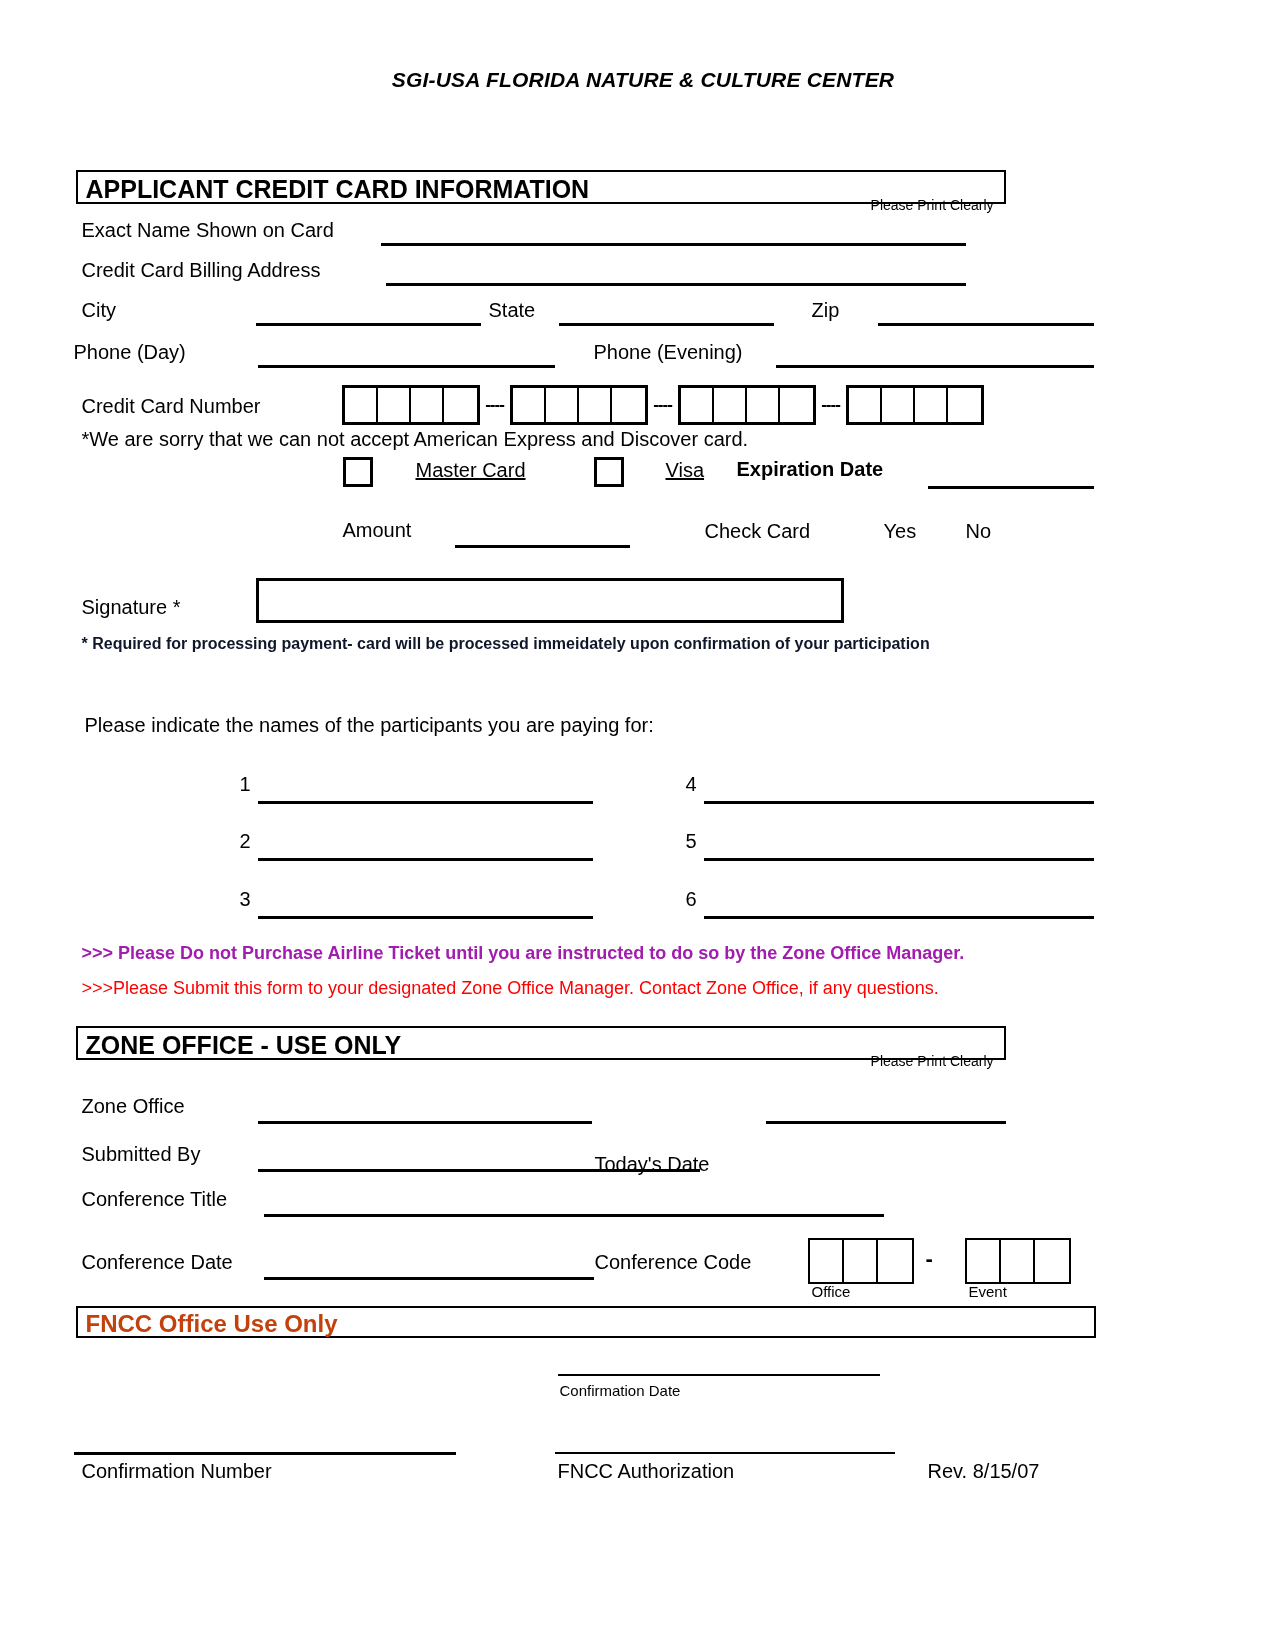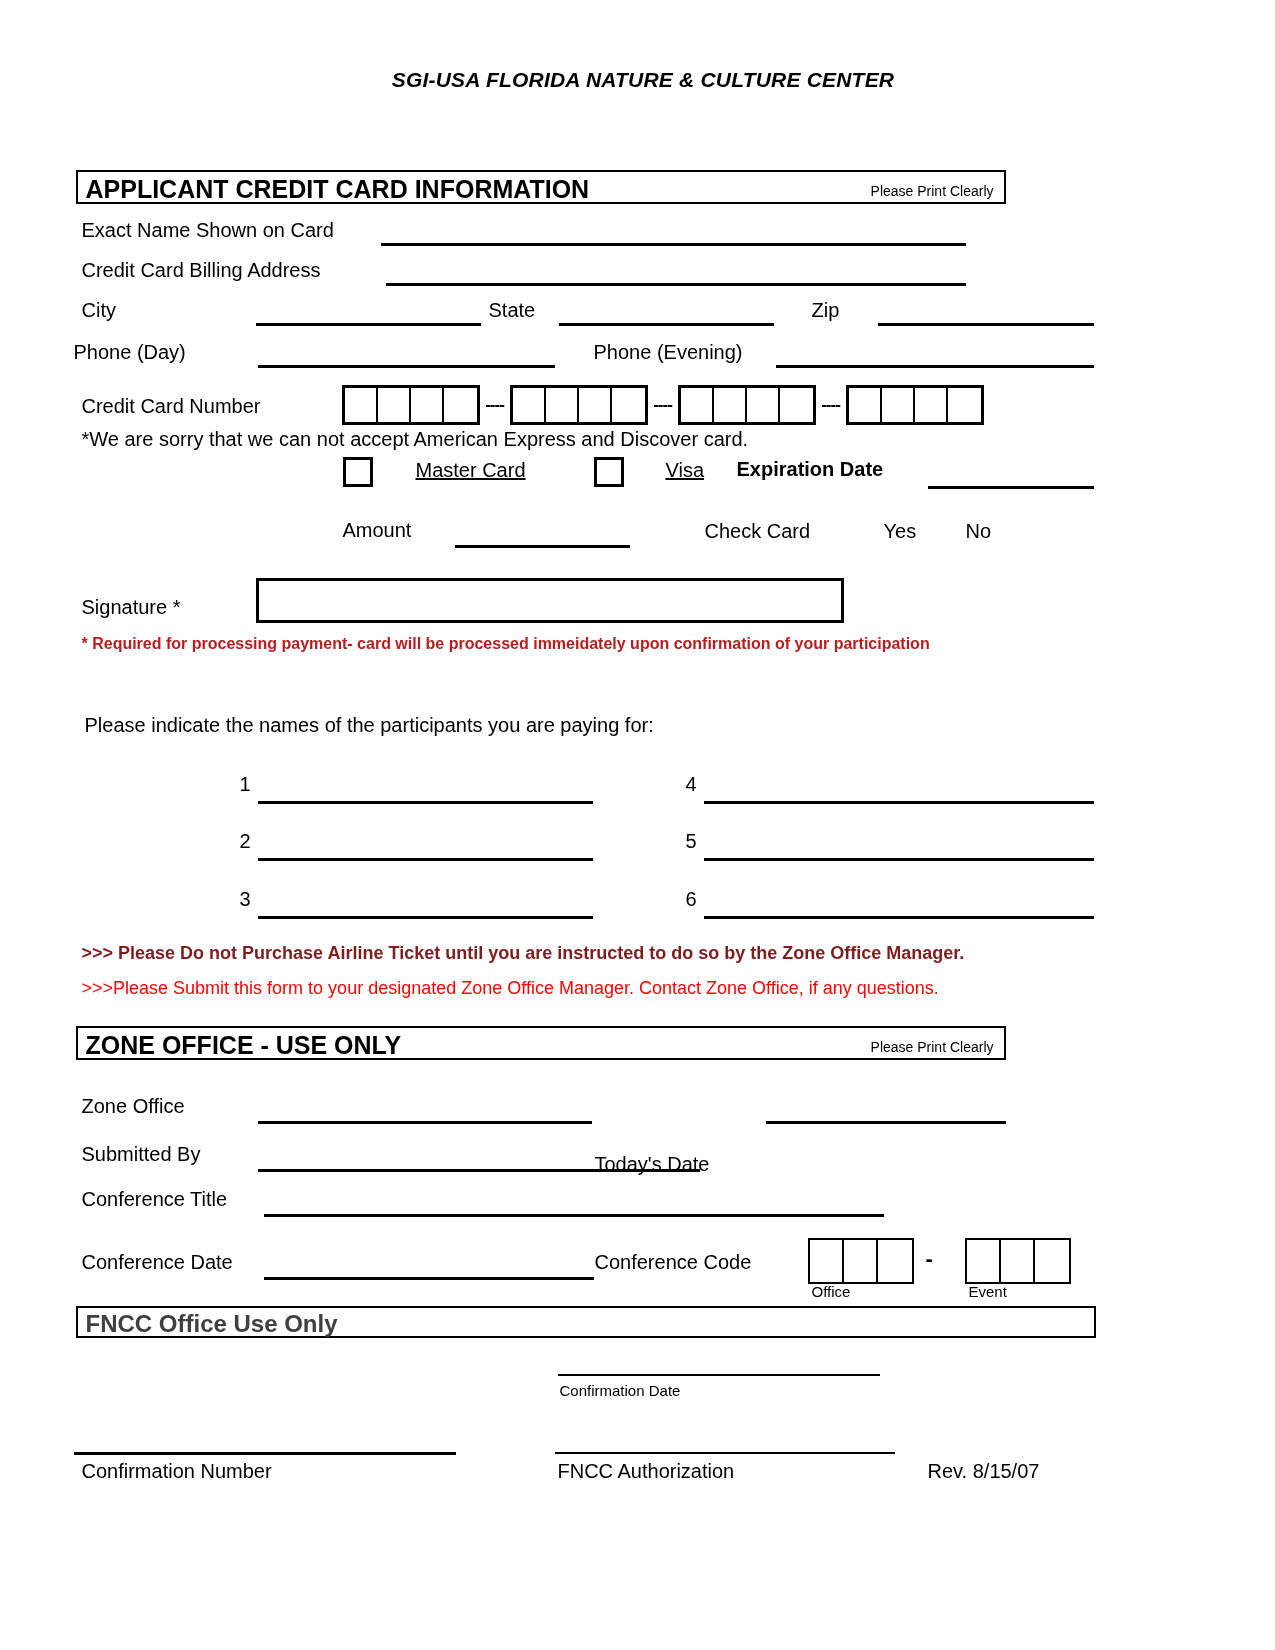--- a/index.html
+++ b/index.html
@@ -57,26 +57,26 @@
     box-sizing: border-box;
   }
   .section-bar .sec-title {
     position: absolute;
     left: 8px; top: 3px;
     font-size: 25px;
     font-weight: bold;
   }
   .section-bar .sec-note {
     position: absolute;
-    right: 10px; top: 11px;
+    right: 10px; top: 25px;
     font-size: 14px;
     font-weight: normal;
   }
   .section-bar.blue .sec-title {
-    color: #404040;
+    color: #c2410c;
     text-align: center;
   }
 
   
   .lbl {
     position: absolute;
     font-size: 20px;
     white-space: nowrap;
   }
   .lbl.b { font-weight: bold; }
@@ -86,28 +86,28 @@
     position: absolute;
     border-bottom: 3px solid #000;
     height: 0;
   }
   .rule.thin { border-bottom-width: 2px; }
 
   .red-note {
     position: absolute;
     font-size: 16px;
     font-weight: bold;
-    color: #b91c1c;
+    color: #0f172a;
     white-space: nowrap;
   }
   .red-big {
     position: absolute;
     font-size: 18px;
     font-weight: bold;
-    color: #7f1d1d;
+    color: #a21caf;
     white-space: nowrap;
   }
   .red-reg {
     position: absolute;
     font-size: 18px;
     color: #ff0000;
     white-space: nowrap;
   }
 
   

